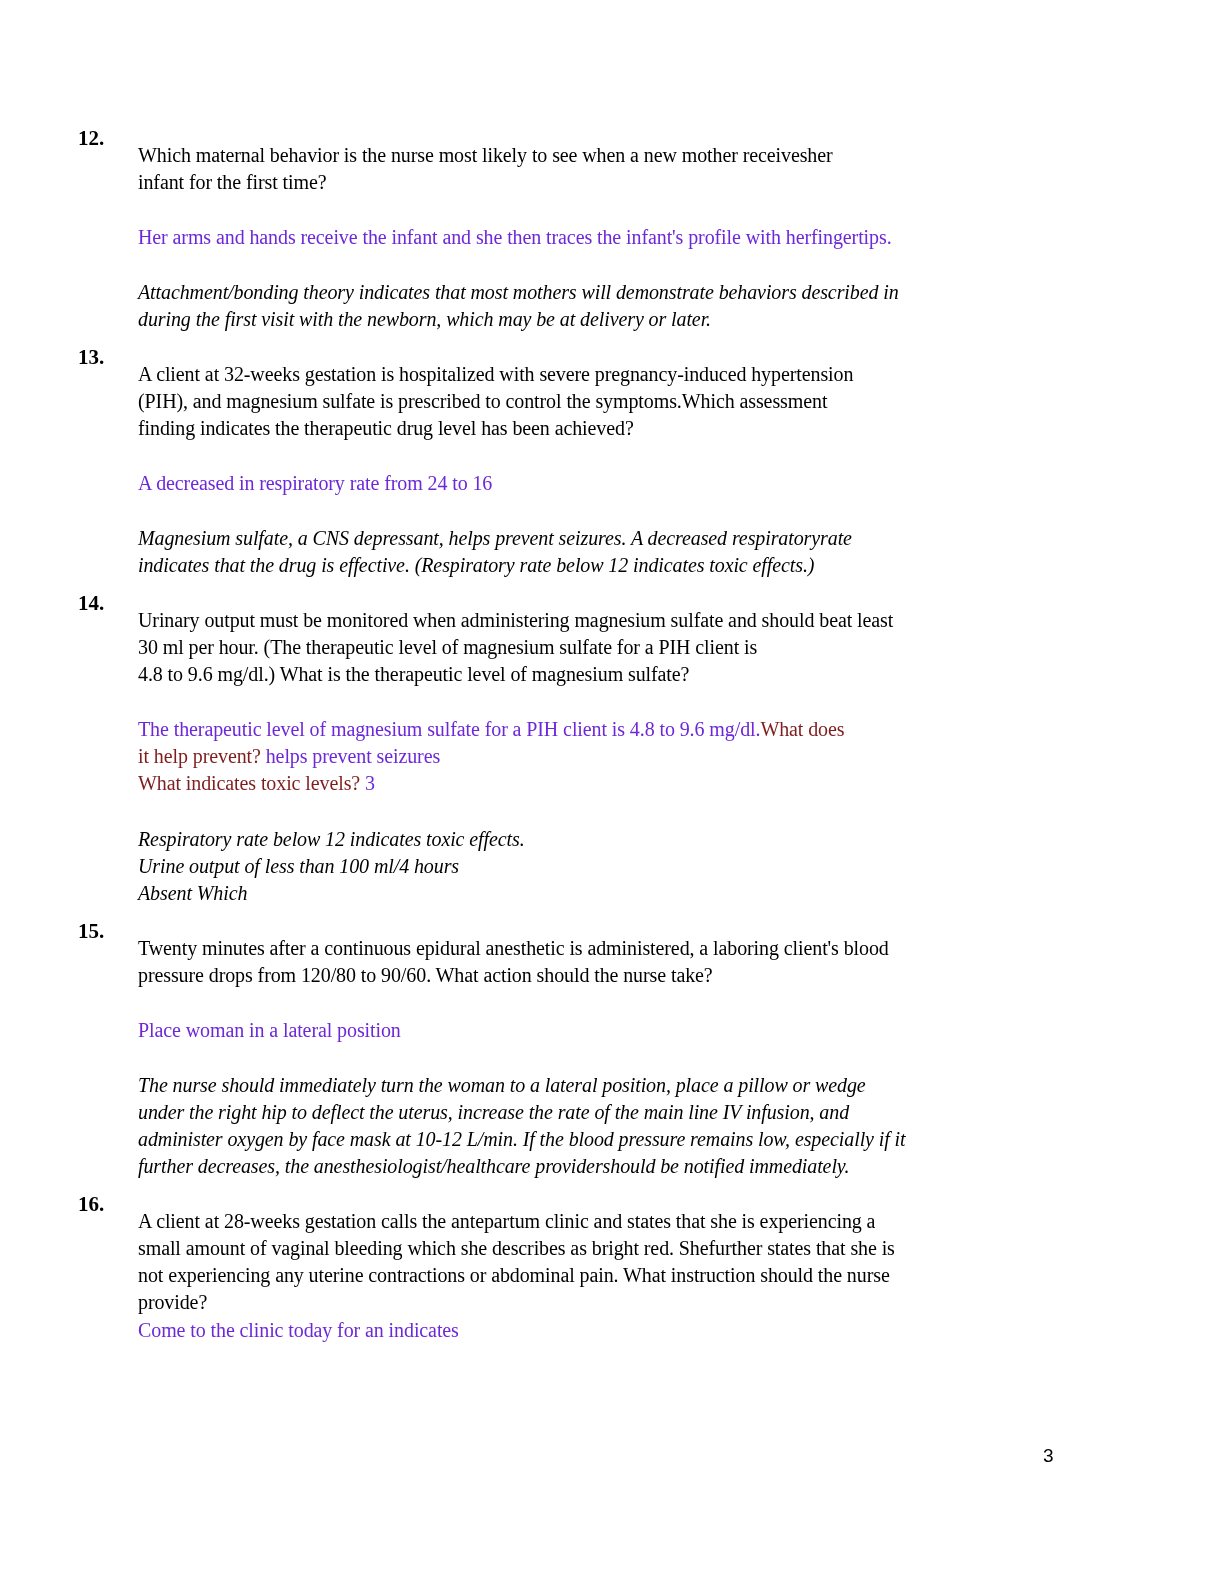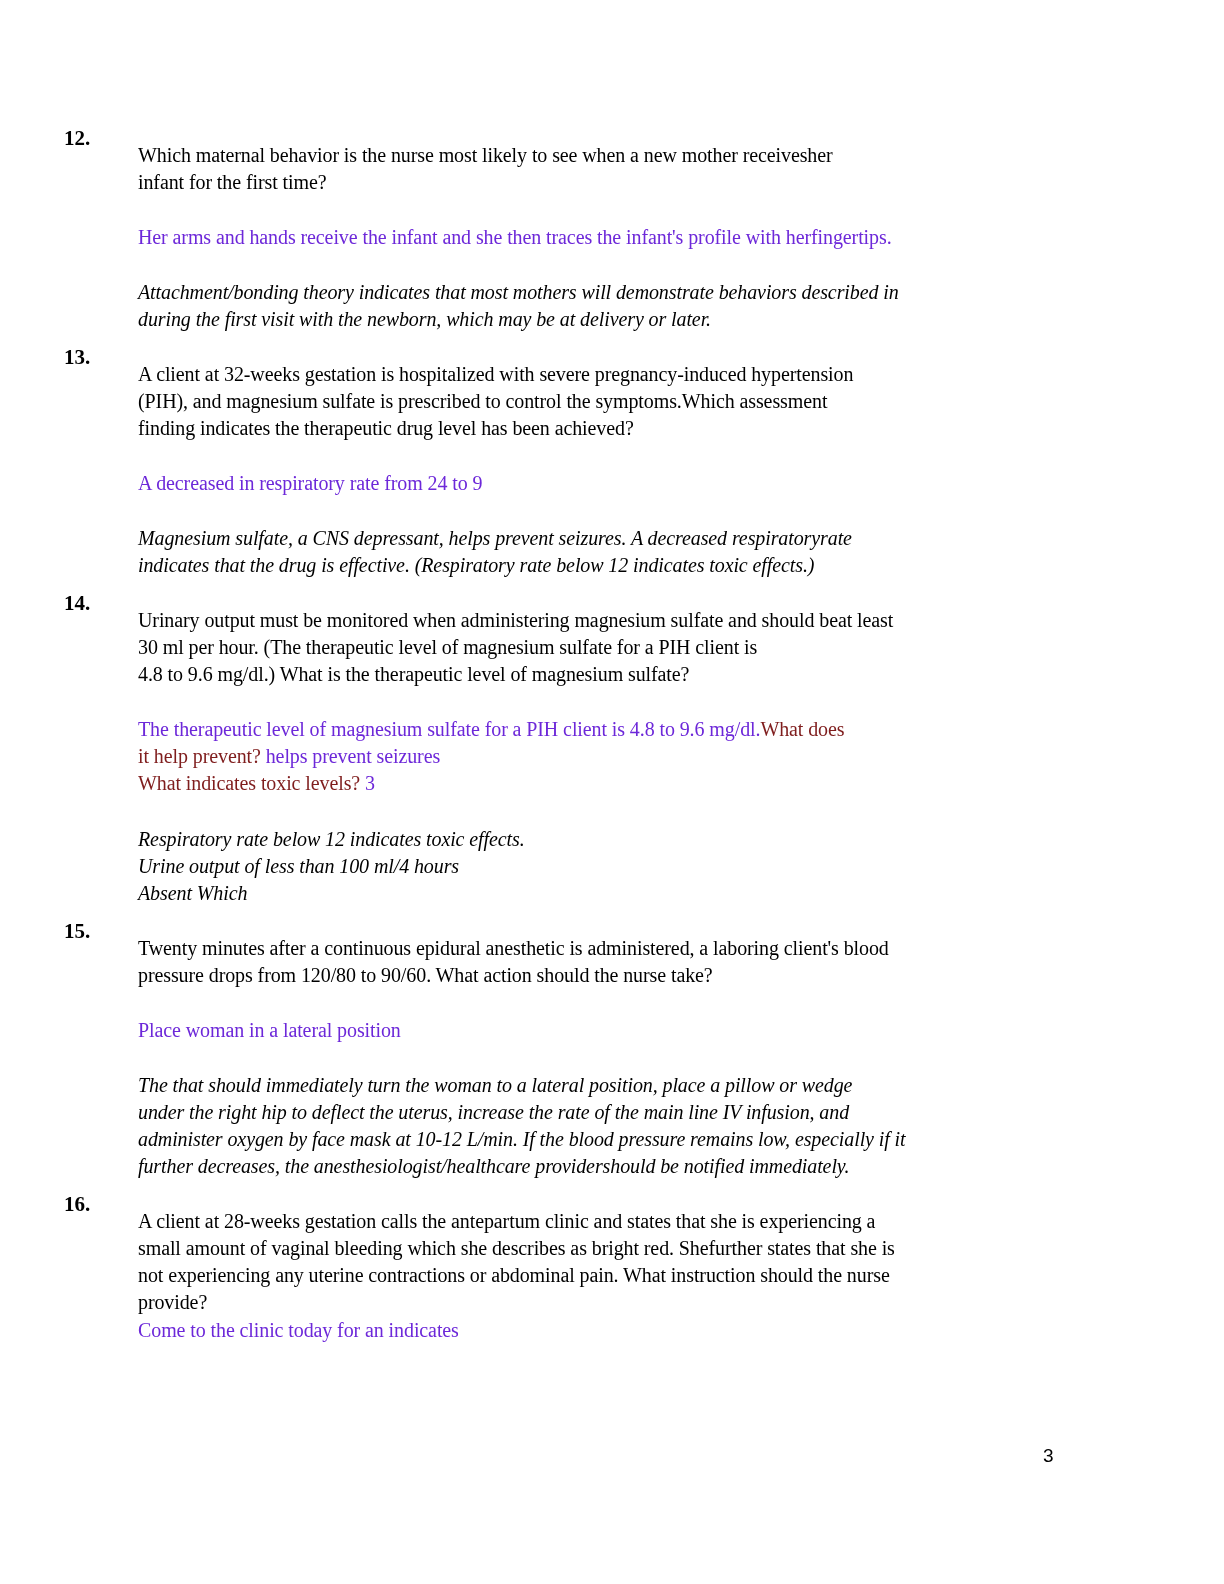--- a/index.html
+++ b/index.html
@@ -1,19 +1,19 @@
 <!DOCTYPE html>
 <html><head>
 <meta charset="utf-8">
 <style>
   html, body { margin: 0; padding: 0; background: #ffffff; }
   body { width: 1224px; height: 1584px; position: relative; overflow: hidden;
          font-family: "Liberation Serif", "DejaVu Serif", serif; color: #000; }
   .line { position: absolute; left: 138px; font-size: 20px; line-height: 27.5px; white-space: nowrap; letter-spacing: -0.1px; margin-top: 17px; }
-  .num { position: absolute; left: 64px; font-size: 21px; font-weight: bold; line-height: 27.5px; }
+  .num { position: absolute; left: 78px; font-size: 21px; font-weight: bold; line-height: 27.5px; }
   .red { color: #6d28d9; font-family: Liberation Serif, serif; }
   .gray { color: #7f1d1d; }
   .it { font-style: italic; font-family: Liberation Serif, serif; }
   .pagenum { position: absolute; left: 1043px; top: 1445px; font-family: "Liberation Sans", "DejaVu Sans", sans-serif; font-size: 19px; }
 </style>
 </head>
 <body>
 
 <div>
   <span class="num" style="top:125px">12.</span>
@@ -22,21 +22,21 @@
   <span class="line red" style="top:207px">Her arms and hands receive the infant and she then traces the infant's profile with herfingertips.</span>
   <span class="line it" style="top:262px">Attachment/bonding theory indicates that most mothers will demonstrate behaviors described in</span>
   <span class="line it" style="top:289px">during the first visit with the newborn, which may be at delivery or later.</span>
 </div>
 
 <div>
   <span class="num" style="top:344px">13.</span>
   <span class="line" style="top:344px">A client at 32-weeks gestation is hospitalized with severe pregnancy-induced hypertension</span>
   <span class="line" style="top:371px">(PIH), and magnesium sulfate is prescribed to control the symptoms.Which assessment</span>
   <span class="line" style="top:398px">finding indicates the therapeutic drug level has been achieved?</span>
-  <span class="line red" style="top:453px">A decreased in respiratory rate from 24 to 9</span>
+  <span class="line red" style="top:453px">A decreased in respiratory rate from 24 to 16</span>
   <span class="line it" style="top:508px">Magnesium sulfate, a CNS depressant, helps prevent seizures. A decreased respiratoryrate</span>
   <span class="line it" style="top:535px">indicates that the drug is effective. (Respiratory rate below 12 indicates toxic effects.)</span>
 </div>
 
 <div>
   <span class="num" style="top:590px">14.</span>
   <span class="line" style="top:590px">Urinary output must be monitored when administering magnesium sulfate and should beat least</span>
   <span class="line" style="top:617px">30 ml per hour. (The therapeutic level of magnesium sulfate for a PIH client is</span>
   <span class="line" style="top:644px">4.8 to 9.6 mg/dl.) What is the therapeutic level of magnesium sulfate?</span>
   <span class="line" style="top:699px"><span class="red">The therapeutic level of magnesium sulfate for a PIH client is 4.8 to 9.6 mg/dl.</span><span class="gray">What does</span></span>
@@ -45,21 +45,21 @@
   <span class="line it" style="top:809px">Respiratory rate below 12 indicates toxic effects.</span>
   <span class="line it" style="top:836px">Urine output of less than 100 ml/4 hours</span>
   <span class="line it" style="top:863px">Absent Which</span>
 </div>
 
 <div>
   <span class="num" style="top:918px">15.</span>
   <span class="line" style="top:918px">Twenty minutes after a continuous epidural anesthetic is administered, a laboring client's blood</span>
   <span class="line" style="top:945px">pressure drops from 120/80 to 90/60. What action should the nurse take?</span>
   <span class="line red" style="top:1000px">Place woman in a lateral position</span>
-  <span class="line it" style="top:1055px">The that should immediately turn the woman to a lateral position, place a pillow or wedge</span>
+  <span class="line it" style="top:1055px">The nurse should immediately turn the woman to a lateral position, place a pillow or wedge</span>
   <span class="line it" style="top:1082px">under the right hip to deflect the uterus, increase the rate of the main line IV infusion, and</span>
   <span class="line it" style="top:1109px">administer oxygen by face mask at 10-12 L/min. If the blood pressure remains low, especially if it</span>
   <span class="line it" style="top:1136px">further decreases, the anesthesiologist/healthcare providershould be notified immediately.</span>
 </div>
 
 <div>
   <span class="num" style="top:1191px">16.</span>
   <span class="line" style="top:1191px">A client at 28-weeks gestation calls the antepartum clinic and states that she is experiencing a</span>
   <span class="line" style="top:1218px">small amount of vaginal bleeding which she describes as bright red. Shefurther states that she is</span>
   <span class="line" style="top:1245px">not experiencing any uterine contractions or abdominal pain. What instruction should the nurse</span>

